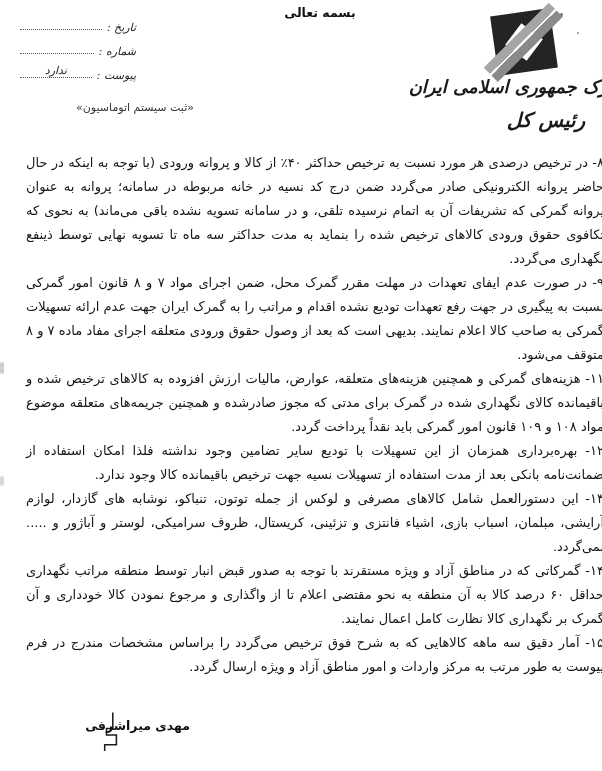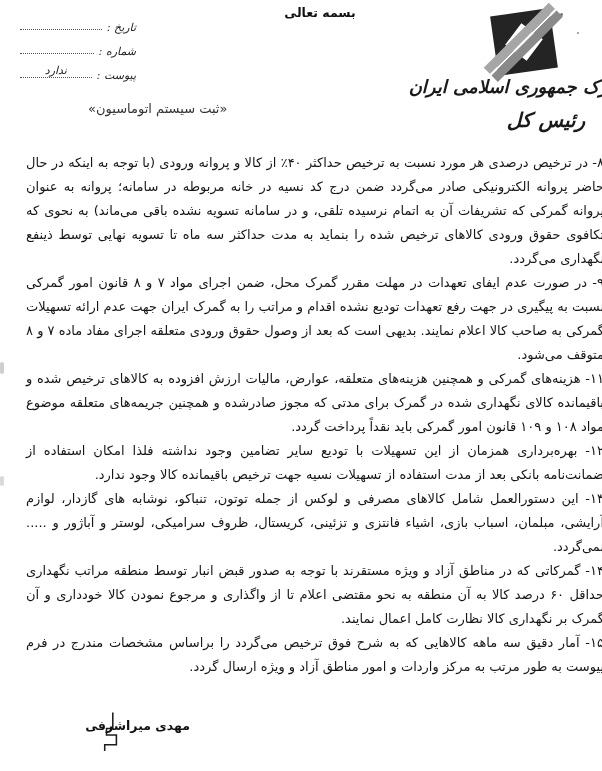--- a/index.html
+++ b/index.html
@@ -24,21 +24,21 @@
   }
   
   .meta{position:absolute;top:12px;left:20px;width:116px;direction:rtl;}
   .meta-row{display:flex;align-items:flex-end;height:22px;margin-bottom:2px;}
   .meta-label{font-style:italic;font-size:11px;white-space:nowrap;color:#222;}
   .meta-dots{
     flex:1;border-bottom:1px dotted #555;margin:0 5px 4px 0;
     text-align:center;font-size:11px;font-style:italic;min-height:13px;line-height:13px;color:#1c1c1c;
   }
   .automation-note{
-    position:absolute;left:88px;top:101px;font-size:13px;white-space:nowrap;
+    position:absolute;left:76px;top:101px;font-size:11px;white-space:nowrap;
     direction:rtl;color:#333;
   }
   
   .body-text{
     position:absolute;top:151px;right:26px;left:26px;direction:rtl;
     font-size:13px;line-height:24px;color:#161616;
   }
   .body-text p{margin:0;text-align:justify;text-align-last:right;}
   
   .signature{position:absolute;top:710px;left:98px;width:92px;height:58px;}

